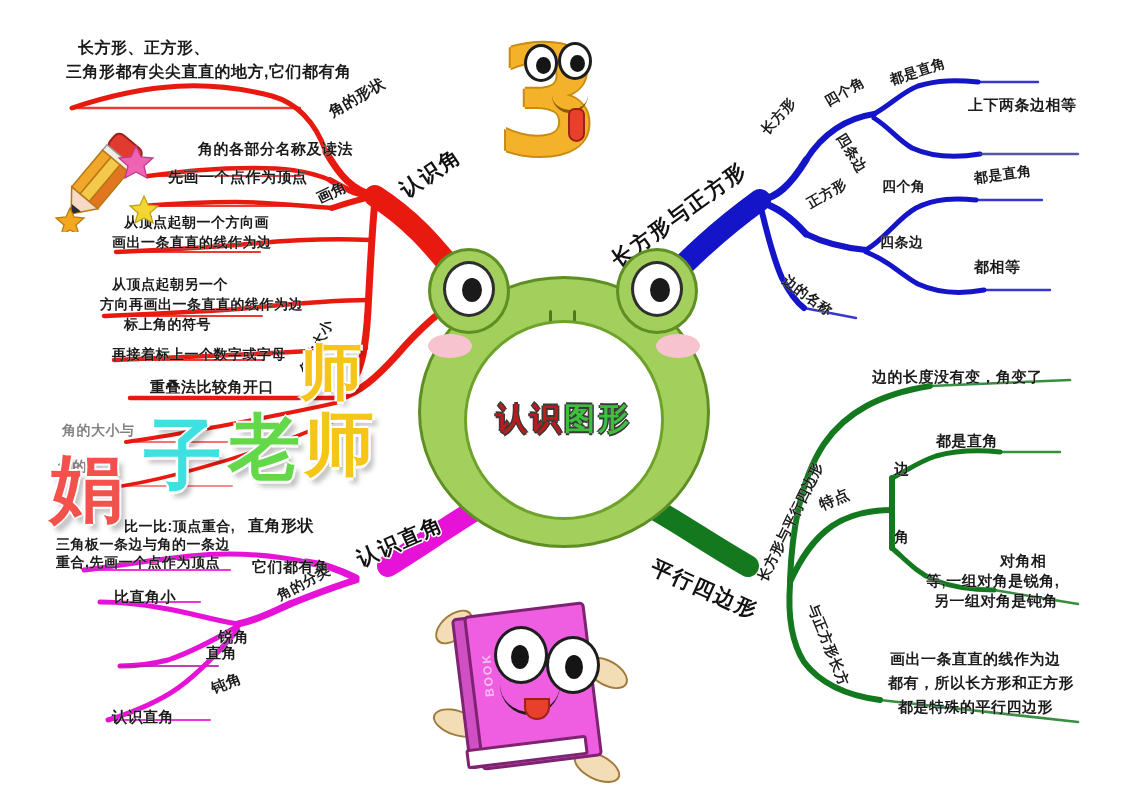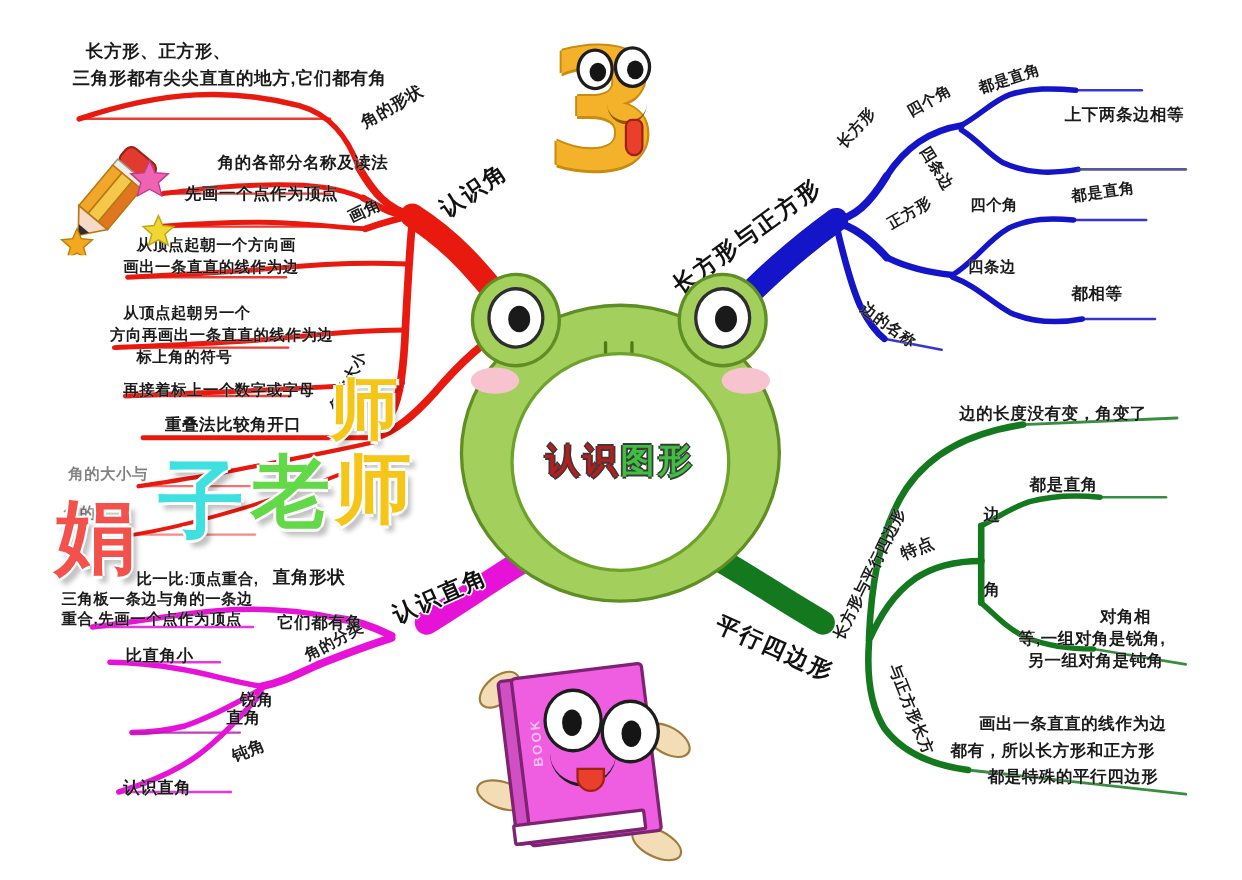--- a/index.html
+++ b/index.html
@@ -381,21 +381,21 @@
   <div class="lbl sz15" style="left:820px; top:496px; transform:rotate(-22deg); transform-origin:left center;">特点</div>
   <div class="lbl sz15" style="left:894px; top:460px;">边</div>
   <div class="lbl sz15" style="left:936px; top:432px;">都是直角</div>
   <div class="lbl sz15" style="left:894px; top:528px;">角</div>
   <div class="lbl sz15" style="left:1000px; top:552px;">对角相</div>
   <div class="lbl sz15" style="left:926px; top:572px;">等,一组对角是锐角,</div>
   <div class="lbl sz15" style="left:934px; top:592px;">另一组对角是钝角</div>
 
   <div class="lbl sz14" style="left:812px; top:596px; transform:rotate(68deg); transform-origin:left center;">与正方形长方</div>
   <div class="lbl sz15" style="left:890px; top:650px;">画出一条直直的线作为边</div>
-  <div class="lbl sz15" style="left:864px; top:674px;font-family:Liberation Serif, serif;">都有，所以长方形和正方形</div>
+  <div class="lbl sz15" style="left:888px; top:674px;font-family:Liberation Serif, serif;">都有，所以长方形和正方形</div>
   <div class="lbl sz15" style="left:898px; top:698px;">都是特殊的平行四边形</div>
 
   <div id="frog">
     <div class="frog-head"></div>
     <div class="frog-eye l">
       <div class="frog-eye-white">
         <div class="frog-pupil"></div>
       </div>
     </div>
     <div class="frog-eye r">

